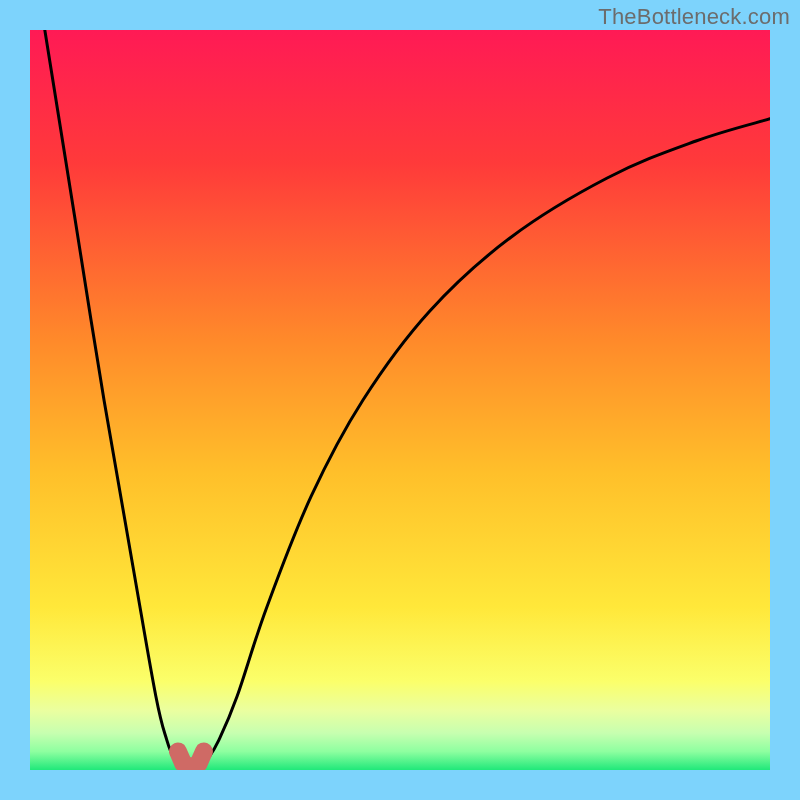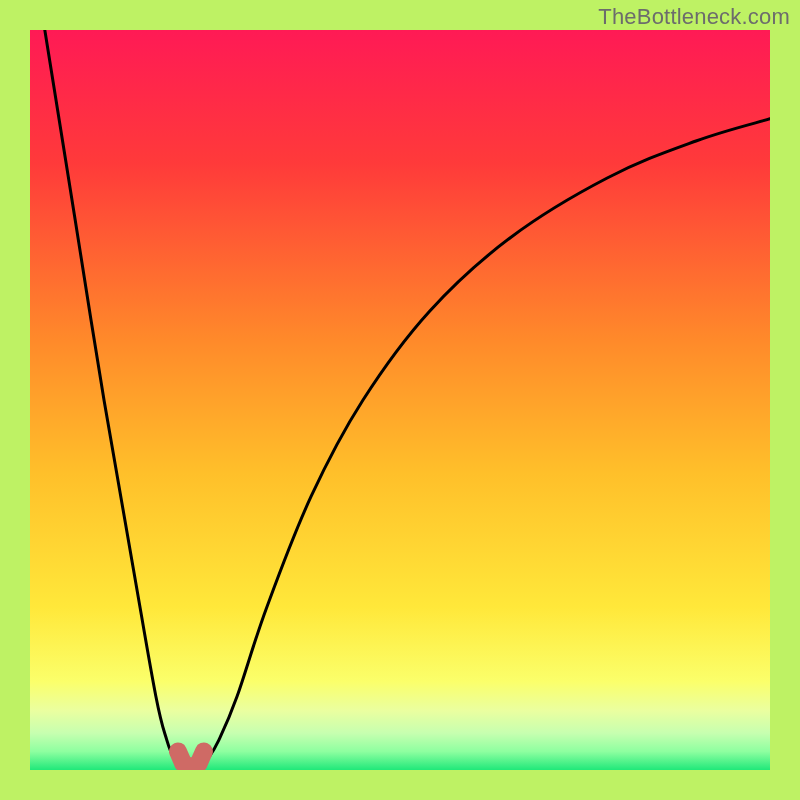--- a/index.html
+++ b/index.html
@@ -6,21 +6,21 @@
     margin: 0;
     padding: 0;
     width: 800px;
     height: 800px;
     background: #000;
     overflow: hidden;
   }
   .outer {
     width: 800px;
     height: 800px;
-    background: #bef264;
+    background: #7dd3fc;
     position: relative;
   }
   .plot {
     position: absolute;
     left: 30px;
     top: 30px;
     width: 740px;
     height: 740px;
     overflow: hidden;
   }

